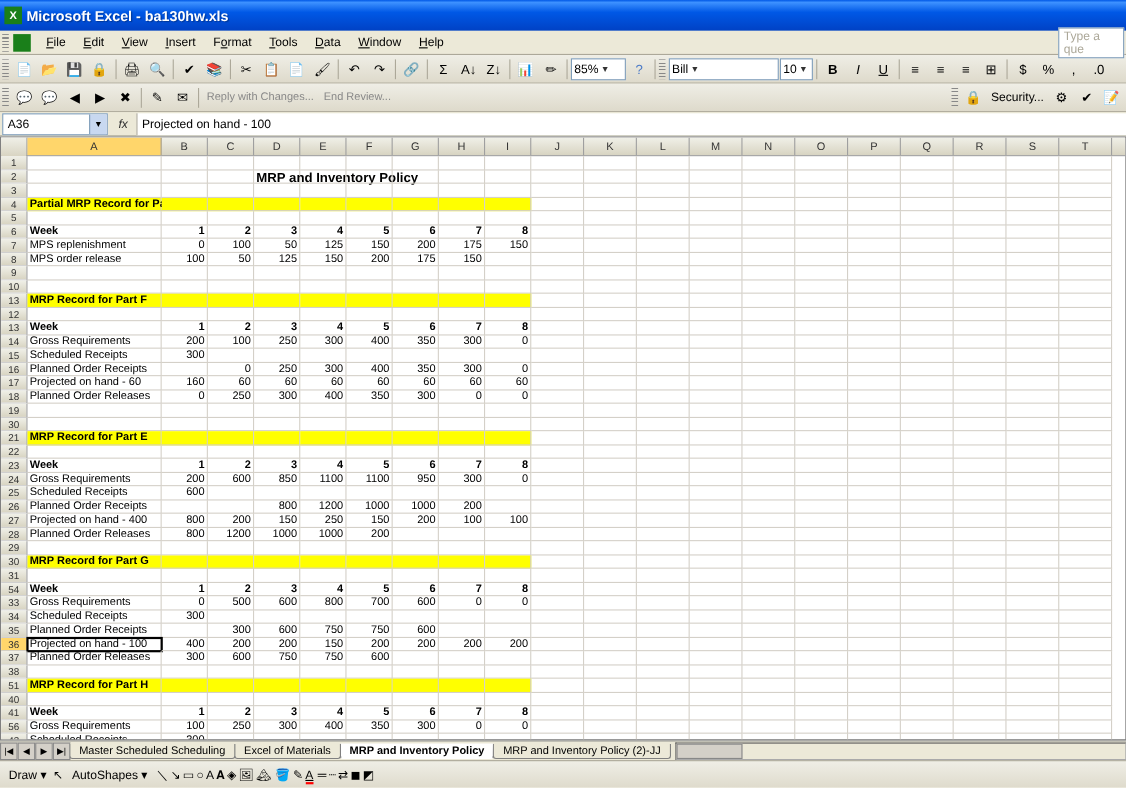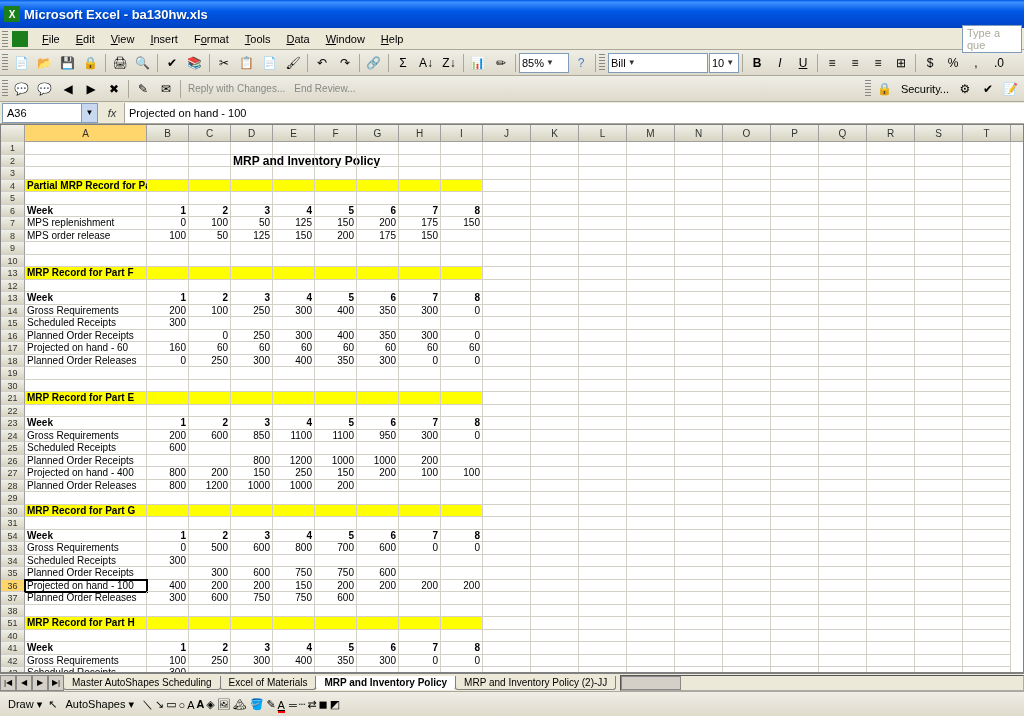--- a/index.html
+++ b/index.html
@@ -1155,21 +1155,21 @@
         <div class="cell" style="width: 48px;"></div>
         <div class="cell" style="width: 48px;"></div>
         <div class="cell" style="width: 48px;"></div>
         <div class="cell" style="width: 48px;"></div>
         <div class="cell" style="width: 48px;"></div>
         <div class="cell" style="width: 48px;"></div>
         <div class="cell" style="width: 48px;"></div>
         <div class="cell" style="width: 48px;"></div>
       </div>
       <div class="row">
-        <div class="row-h">42</div>
+        <div class="row-h">56</div>
         <div class="cell" style="width: 122px;">Gross Requirements</div>
         <div class="cell r" style="width: 42px;">100</div>
         <div class="cell r" style="width: 42px;">250</div>
         <div class="cell r" style="width: 42px;">300</div>
         <div class="cell r" style="width: 42px;">400</div>
         <div class="cell r" style="width: 42px;">350</div>
         <div class="cell r" style="width: 42px;">300</div>
         <div class="cell r" style="width: 42px;">0</div>
         <div class="cell r" style="width: 42px;">0</div>
         <div class="cell" style="width: 48px;"></div>
@@ -1211,21 +1211,21 @@
 </div>
 
 <div class="sheet-tabs-row">
   <div class="tab-nav-btns">
     <div class="tab-nav-btn">|◀</div>
     <div class="tab-nav-btn">◀</div>
     <div class="tab-nav-btn">▶</div>
     <div class="tab-nav-btn">▶|</div>
   </div>
   <div id="sheettabs" style="display:flex;">
-      <div class="sheet-tab">Master AutoShapes Scheduling</div>
+      <div class="sheet-tab">Master Scheduled Scheduling</div>
       <div class="sheet-tab">Excel of Materials</div>
       <div class="sheet-tab active">MRP and Inventory Policy</div>
       <div class="sheet-tab">MRP and Inventory Policy (2)-JJ</div>
     </div>
   <div class="hscroll-track">
       <div class="hscroll-thumb"></div>
     </div>
 </div>
 
 <div class="draw-toolbar">

